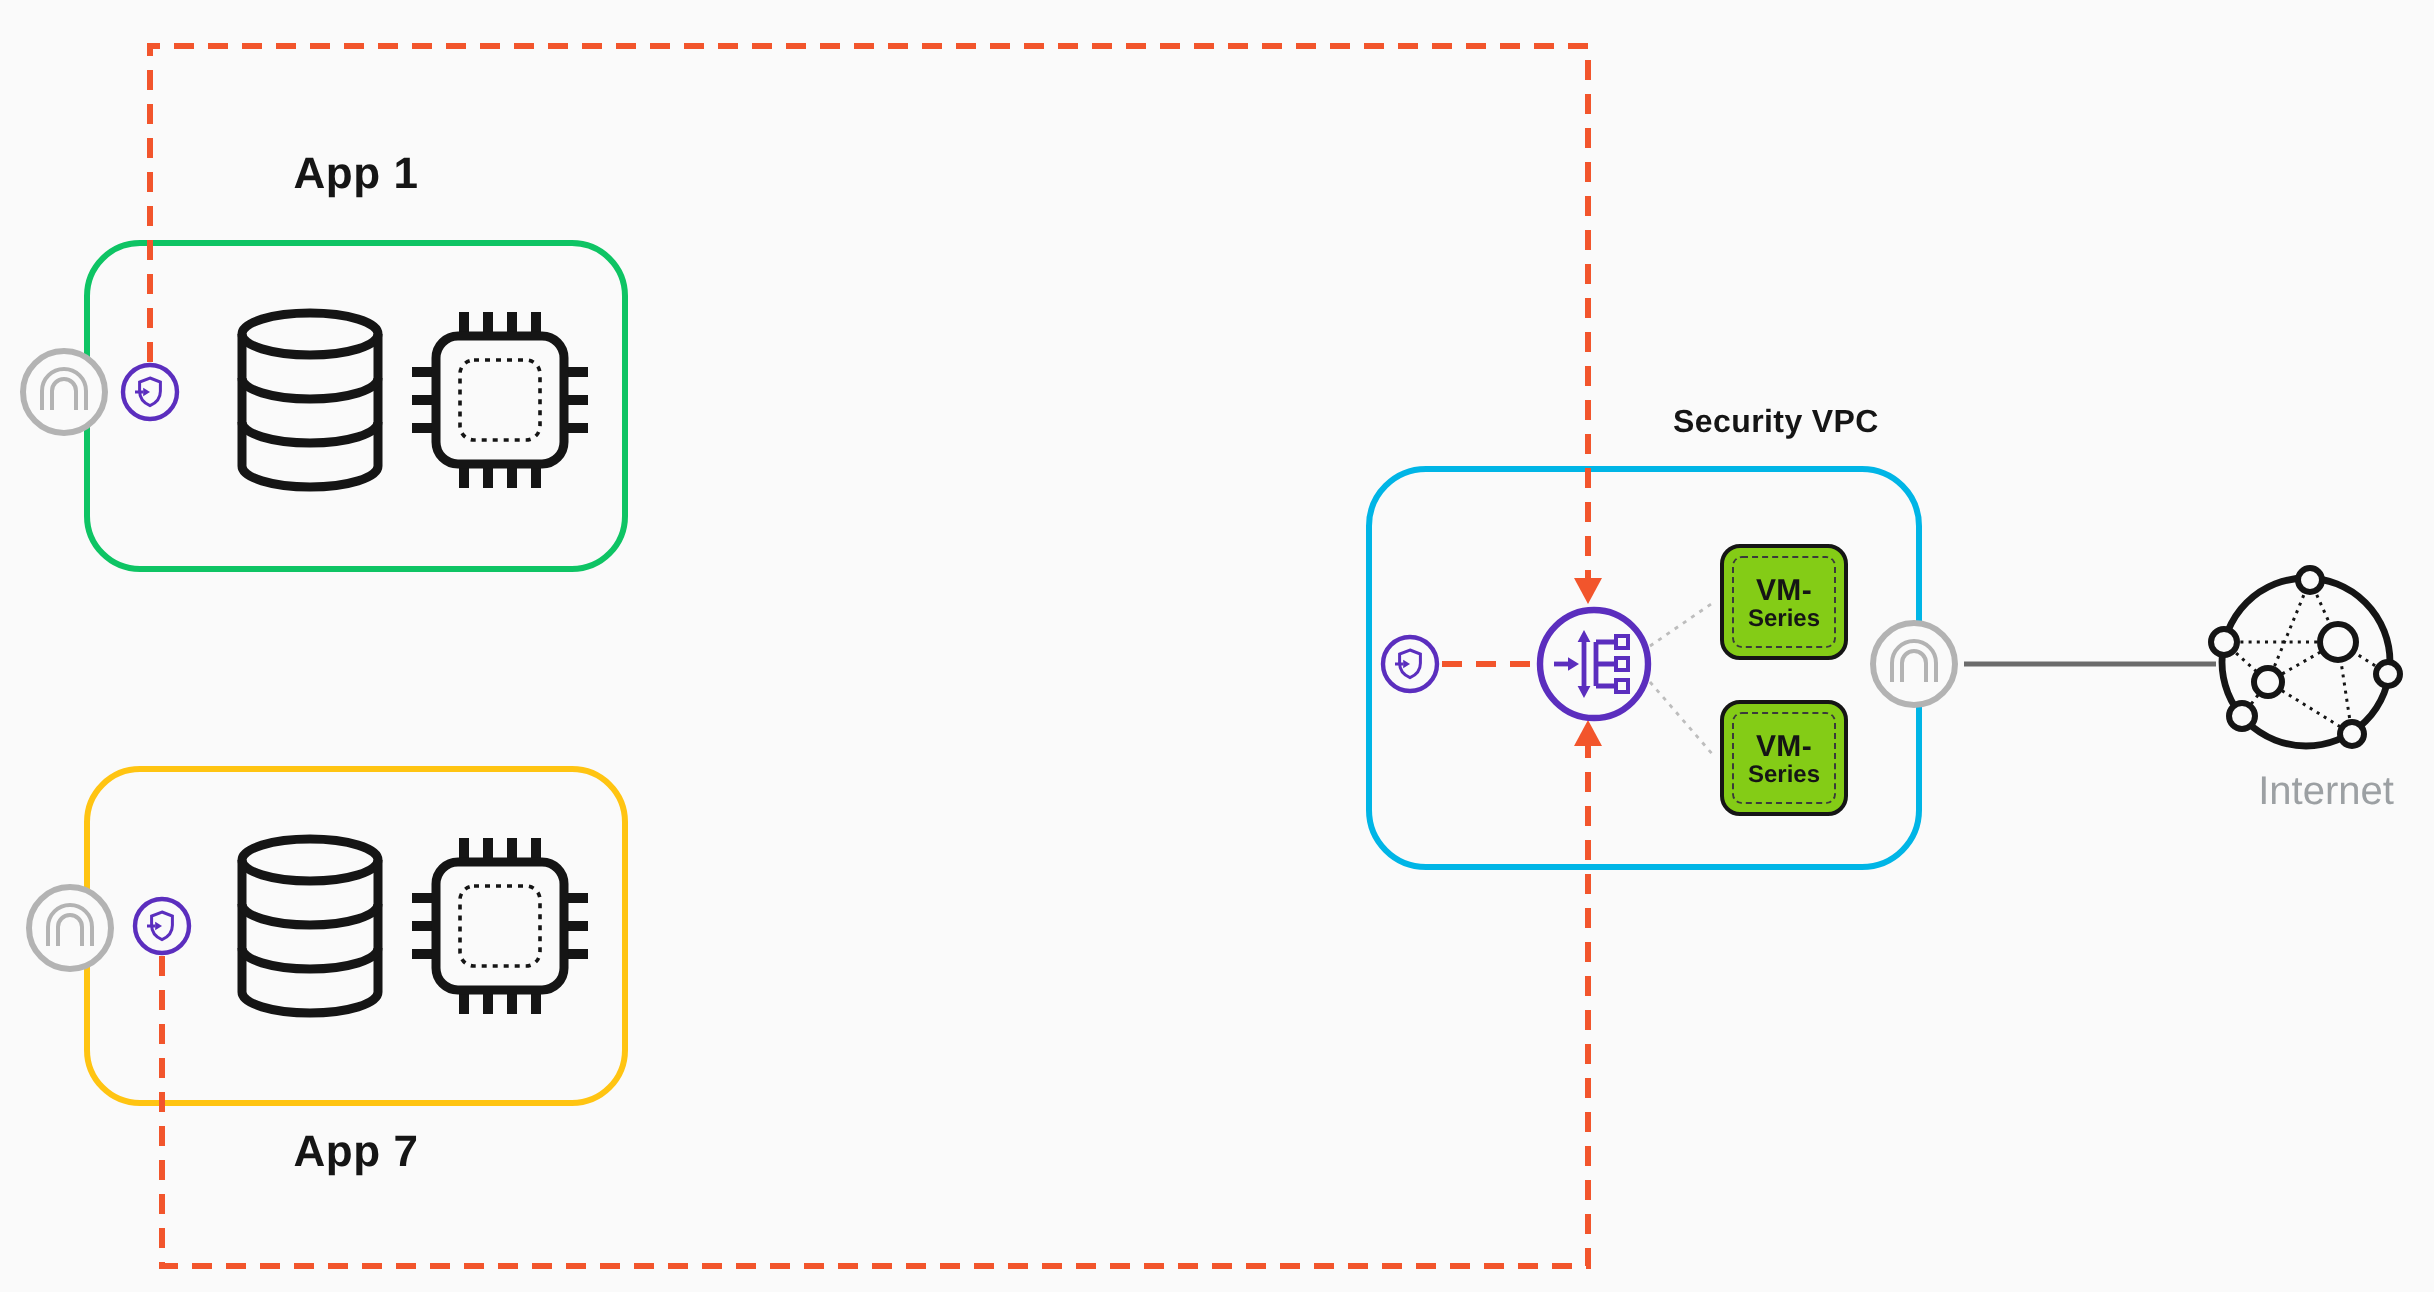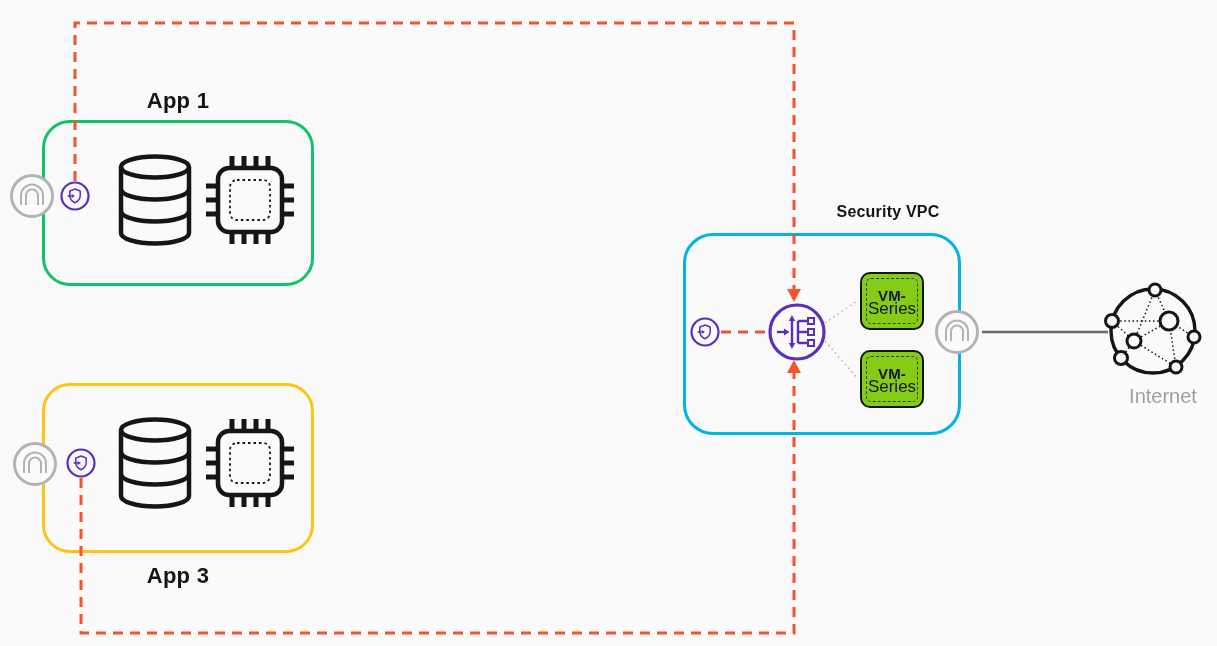--- a/index.html
+++ b/index.html
@@ -8,35 +8,35 @@
     font-family:"Liberation Sans",sans-serif;overflow:hidden;color:#151515;
   }
   .layer{position:absolute;left:0;top:0;z-index:2;}
   .vpc-box{position:absolute;z-index:1;background:transparent;border-style:solid;border-width:3px;}
   .box-app1{left:42px;top:120px;width:266px;height:160px;border-color:#0EC464;border-radius:28px;}
   .box-app2{left:42px;top:383px;width:266px;height:164px;border-color:#FFC412;border-radius:28px;}
   .box-secvpc{left:683px;top:233px;width:272px;height:196px;border-color:#00B5E6;border-radius:30px;}
   .icon{position:absolute;z-index:3;}
   .lbl{position:absolute;z-index:4;text-align:center;}
   .lbl-app{width:120px;font-size:22px;font-weight:700;letter-spacing:.3px;color:#151515;}
-  .lbl-app1{left:118px;top:88px;}
+  .lbl-app1{left:118px;top:74px;}
   .lbl-app2{left:118px;top:563px;}
   .lbl-secvpc{left:808px;top:203px;width:160px;font-size:16px;font-weight:700;letter-spacing:.2px;color:#151515;}
   .lbl-internet{left:1103px;top:385px;width:120px;font-size:20px;font-weight:400;color:#9CA0A3;}
   .vmbox{
     position:absolute;z-index:3;width:64px;height:58px;box-sizing:border-box;
     border:2.6px solid #151515;border-radius:10px;background:#84cc16;
   }
   .vmbox .inner{
     position:absolute;left:4px;top:4px;right:4px;bottom:4px;
     border:1.6px dashed #3a3a3a;border-radius:5px;
     display:flex;flex-direction:column;align-items:center;justify-content:center;
   }
   .vmbox .l1{font-size:15px;font-weight:700;line-height:15px;letter-spacing:.2px;}
-  .vmbox .l2{font-size:17px;font-weight:400;line-height:12px;}
+  .vmbox .l2{font-size:12px;font-weight:700;line-height:12px;}
   .vm1{left:860px;top:272px;}
   .vm2{left:860px;top:350px;}
 </style>
 </head>
 <body>
 
 <div class="canvas">
 
   <div class="vpc-box box-app1"></div>
   <div class="vpc-box box-app2"></div>
@@ -162,17 +162,17 @@
       <circle cx="9" cy="40" r="6.5"></circle>
       <circle cx="18" cy="77" r="6.5"></circle>
       <circle cx="73" cy="86" r="6"></circle>
       <circle cx="91" cy="56" r="6"></circle>
       <circle cx="66" cy="40" r="9"></circle>
       <circle cx="31" cy="60" r="7"></circle>
     </g>
   </svg>
 
   <div class="lbl lbl-app lbl-app1">App 1</div>
-  <div class="lbl lbl-app lbl-app2">App 3</div>
+  <div class="lbl lbl-app lbl-app2">App 7</div>
   <div class="lbl lbl-secvpc">Security VPC</div>
   <div class="lbl lbl-internet">Internet</div>
 
 </div>
 
 </body></html>

